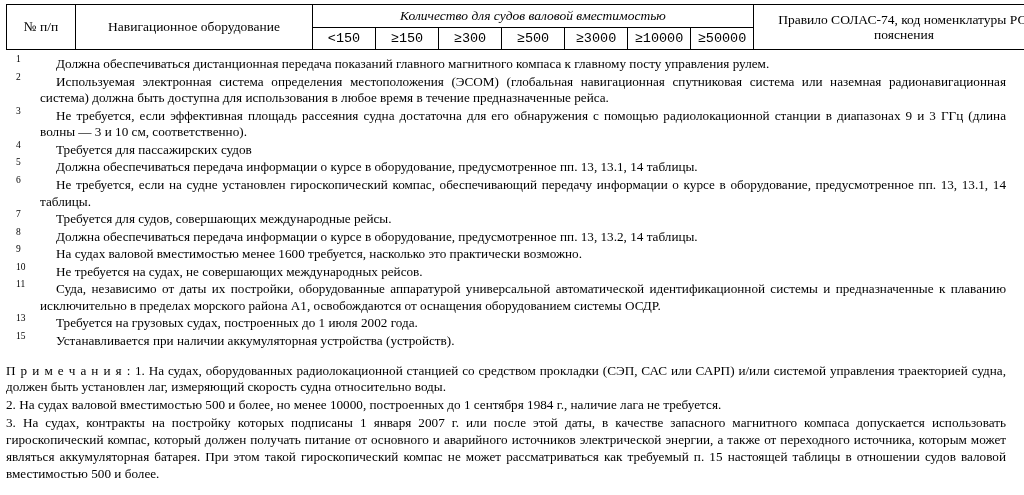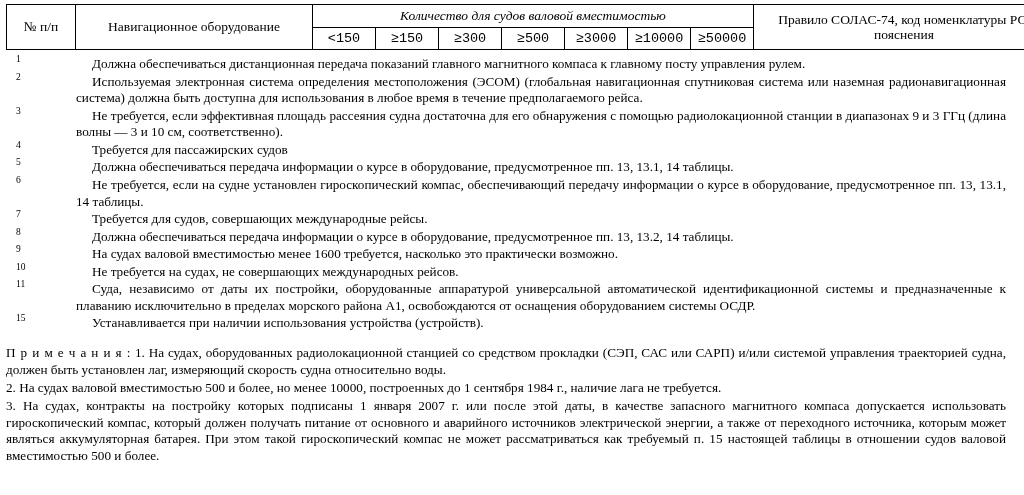--- a/index.html
+++ b/index.html
@@ -58,21 +58,20 @@
   .note .sup {
     position: absolute;
     left: 10px;
     top: -2px;
     font-size: 9.5px;
     line-height: 1.1;
   }
   .note .txt {
     display: block;
     text-indent: 16px;
-    margin-left: 36px;
   }
 
   
   .remarks {
     margin-top: 13px;
     font-size: 13.2px;
     line-height: 1.28;
     text-align: justify;
   }
   .remarks p {
@@ -109,21 +108,21 @@
 
   <div class="notes">
 
     <div class="note">
       <span class="sup">1</span>
       <span class="txt">Должна обеспечиваться дистанционная передача показаний главного магнитного компаса к главному посту управления рулем.</span>
     </div>
 
     <div class="note">
       <span class="sup">2</span>
-      <span class="txt">Используемая электронная система определения местоположения (ЭСОМ) (глобальная навигационная спутниковая система или наземная радионавигационная система) должна быть доступна для использования в любое время в течение предполагаемого рейса.</span>
+      <span class="txt">Используемая электронная система определения местоположения (ЭСОМ) (глобальная навигационная спутниковая система или наземная радионавигационная система) должна быть доступна для использования в любое время в течение предназначенные рейса.</span>
     </div>
 
     <div class="note">
       <span class="sup">3</span>
       <span class="txt">Не требуется, если эффективная площадь рассеяния судна достаточна для его обнаружения с помощью радиолокационной станции в диапазонах 9 и 3 ГГц (длина волны — 3 и 10 см, соответственно).</span>
     </div>
 
     <div class="note">
       <span class="sup">4</span>
       <span class="txt">Требуется для пассажирских судов</span>
@@ -158,25 +157,29 @@
       <span class="sup">10</span>
       <span class="txt">Не требуется на судах, не совершающих международных рейсов.</span>
     </div>
 
     <div class="note">
       <span class="sup">11</span>
       <span class="txt">Суда, независимо от даты их постройки, оборудованные аппаратурой универсальной автоматической идентификационной системы и предназначенные к плаванию исключительно в пределах морского района А1, освобождаются от оснащения оборудованием системы ОСДР.</span>
     </div>
 
 
+    <div class="note">
+      <span class="sup">13</span>
+      <span class="txt">Требуется на грузовых судах, построенных до 1 июля 2002 года.</span>
+    </div>
 
 
     <div class="note">
       <span class="sup">15</span>
-      <span class="txt">Устанавливается при наличии использования устройства (устройств).</span>
+      <span class="txt">Устанавливается при наличии аккумуляторная устройства (устройств).</span>
     </div>
 
   </div>
 
   <div class="remarks">
     <p><span class="lead">П р и м е ч а н и я :</span> <span>1. На судах, оборудованных радиолокационной станцией со средством прокладки (СЭП, САС или САРП) и/или системой управления траекторией судна, должен быть установлен лаг, измеряющий скорость судна относительно воды.</span></p>
     <p>2. На судах валовой вместимостью 500 и более, но менее 10000, построенных до 1 сентября 1984 г., наличие лага не требуется.</p>
     <p>3. На судах, контракты на постройку которых подписаны 1 января 2007 г. или после этой даты, в качестве запасного магнитного компаса допускается использовать гироскопический компас, который должен получать питание от основного и аварийного источников электрической энергии, а также от переходного источника, которым может являться аккумуляторная батарея. При этом такой гироскопический компас не может рассматриваться как требуемый п. 15 настоящей таблицы в отношении судов валовой вместимостью 500 и более.</p>
   </div>
 

